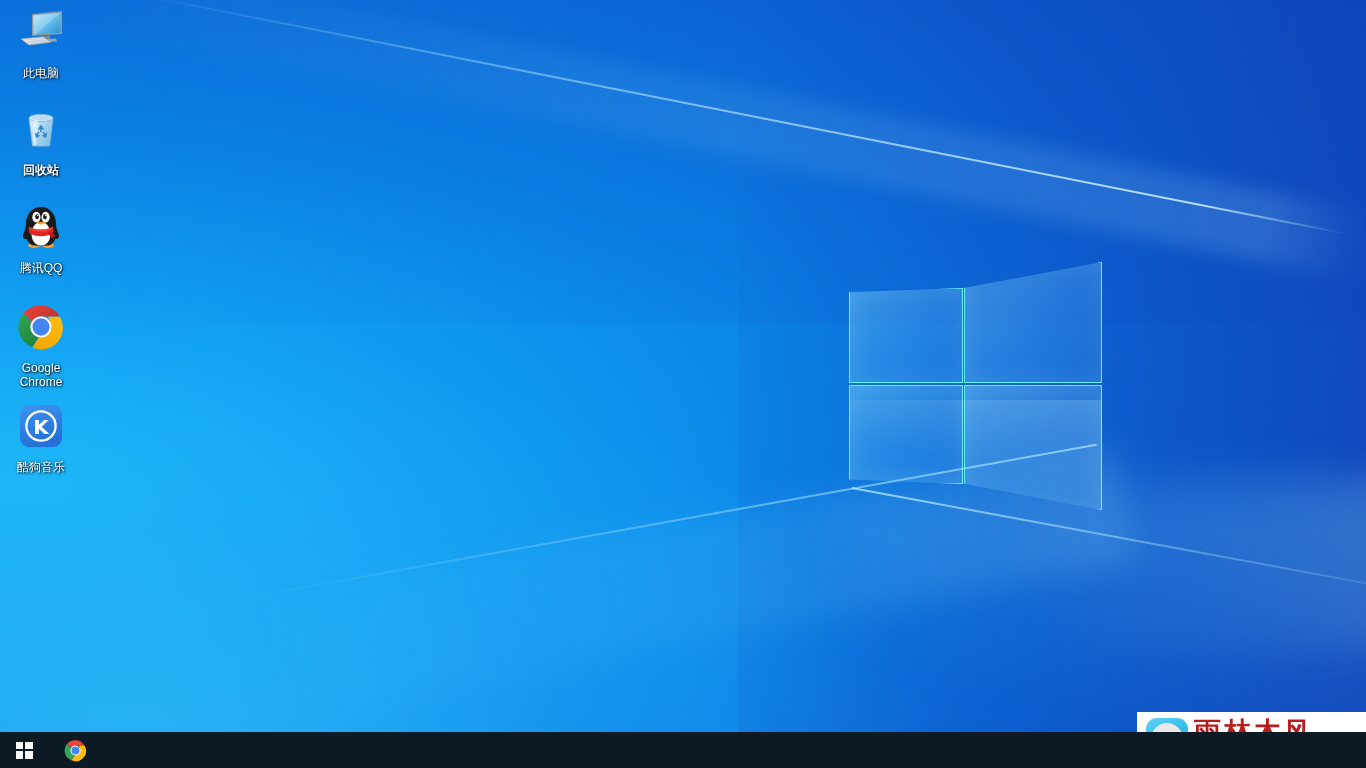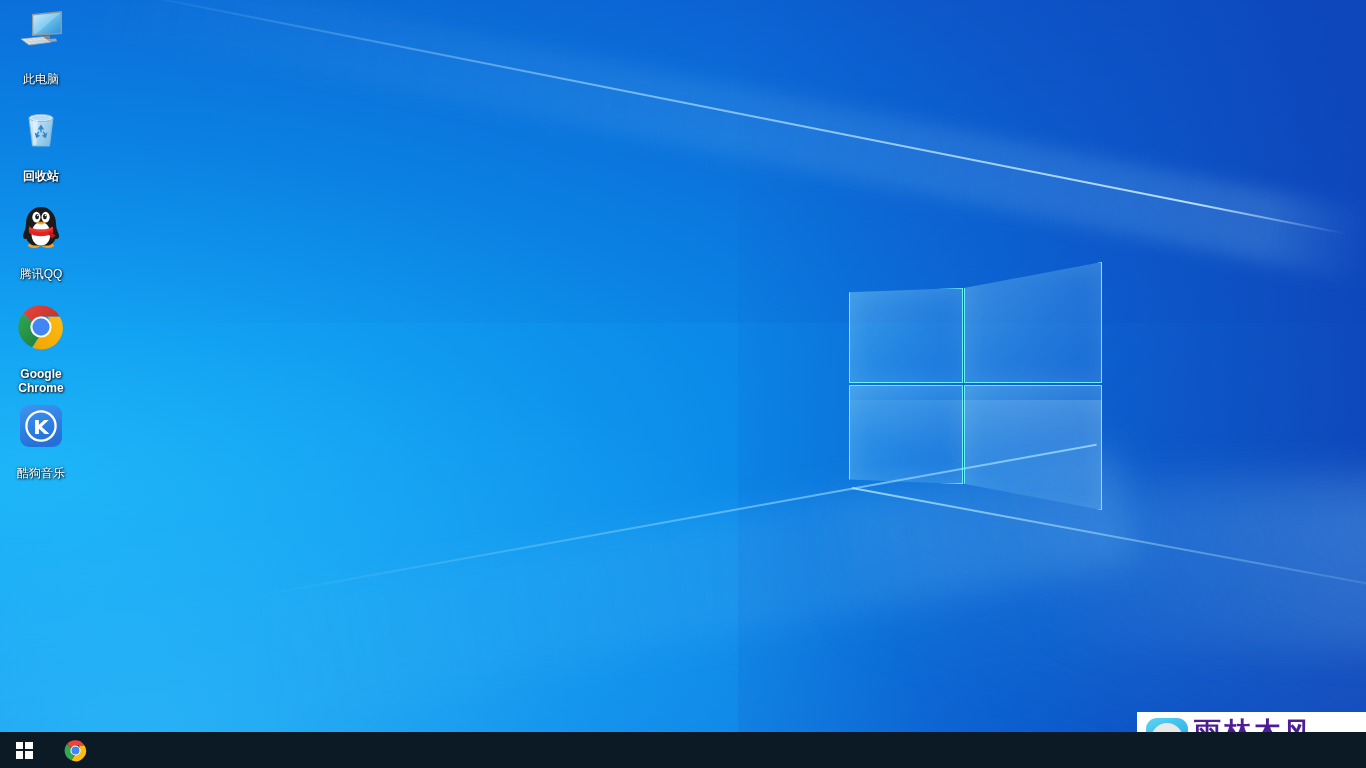--- a/index.html
+++ b/index.html
@@ -158,21 +158,21 @@
     text-align: center;
     cursor: default;
   }
   .icon-art {
     width: 48px;
     height: 48px;
     margin: 0 auto;
     position: relative;
   }
   .icon-label {
-    margin-top: 16px;
+    margin-top: 10px;
     font-size: 12px;
     line-height: 14px;
     color: #ffffff;
     text-shadow: 1px 1px 2px rgba(0,0,0,0.85), 0 0 3px rgba(0,0,0,0.7);
     word-wrap: break-word;
     font-family: "Liberation Sans", "DejaVu Sans", sans-serif;
   }
 
   
   .taskbar {
@@ -247,21 +247,21 @@
     align-items: center;
     justify-content: center;
   }
   .wm-text {
     margin-left: 6px;
     line-height: 1;
   }
   .wm-cn {
     font-size: 27px;
     font-weight: bold;
-    color: #4c1d95;
+    color: #b91c1c;
     letter-spacing: 3px;
     font-family: "DejaVu Sans", "Liberation Sans", sans-serif;
     display: block;
   }
   .wm-url {
     font-size: 14px;
     font-weight: bold;
     color: #1fa0e8;
     letter-spacing: 0.2px;
     display: block;
@@ -385,21 +385,21 @@
         <path d="M19.5 19.6 C21.2 18.8 26.8 18.8 28.5 19.6 L19.5 19.6 Z" fill="#d88615"></path>
 
         <path d="M12.6 23.4 C16.4 27.6 31.6 27.6 35.4 23.4 C36.6 26.2 36.4 29.2 35.2 30.6 C30.4 34 17.6 34 12.8 30.6 C11.6 29.2 11.4 26.2 12.6 23.4 Z" fill="#e0241f"></path>
         <path d="M32.6 28.2 L38.6 32.6 L35.2 35.4 L31.2 30.9 Z" fill="#c4161c"></path>
         <path d="M12.6 23.4 C16.4 27.6 31.6 27.6 35.4 23.4 C35.8 24.3 36.1 25.2 36.2 26.1 C31.2 30.2 16.8 30.2 11.8 26.1 C11.9 25.2 12.2 24.3 12.6 23.4 Z" fill="#f0423a" opacity="0.75"></path>
       </svg>
     </div>
     <div class="icon-label">腾讯QQ</div>
   </div>
 
-  <div class="icon-cell" style="left:4px; top:303px;font-weight:bold;">
+  <div class="icon-cell" style="left:4px; top:303px;">
     <div class="icon-art">
       <svg viewBox="0 0 48 48" width="48" height="48">
         <defs>
           <linearGradient id="crRed" x1="0" y1="0" x2="1" y2="0.4">
             <stop offset="0%" stop-color="#e8453c"></stop>
             <stop offset="100%" stop-color="#c5352c"></stop>
           </linearGradient>
           <linearGradient id="crGrn" x1="0" y1="0" x2="0.6" y2="1">
             <stop offset="0%" stop-color="#31a853"></stop>
             <stop offset="100%" stop-color="#21853f"></stop>

